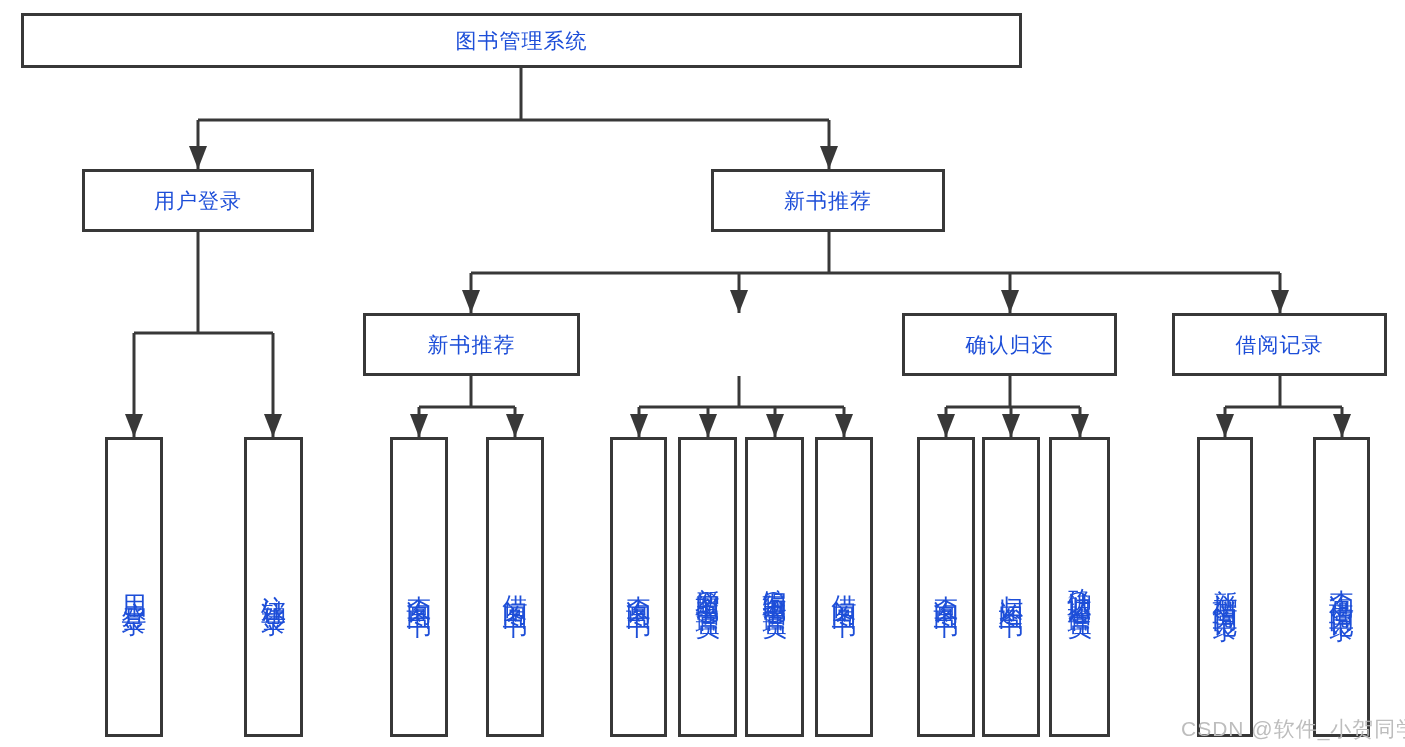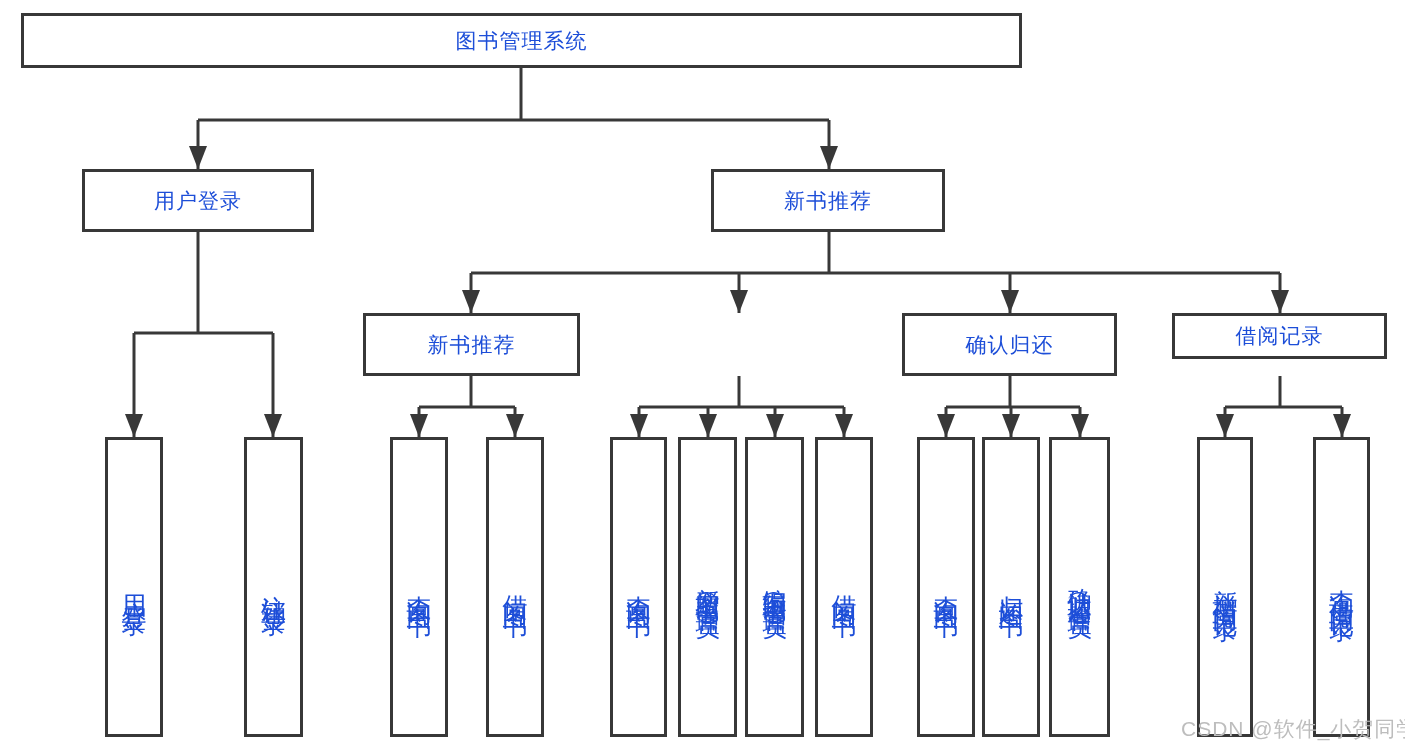--- a/index.html
+++ b/index.html
@@ -94,21 +94,21 @@
   <div class="node h" style="left:711px;top:169px;width:234px;height:63px">
     <span>新书推荐</span>
   </div>
 
   <div class="node h" style="left:363px;top:313px;width:217px;height:63px">
     <span>新书推荐</span>
   </div>
   <div class="node h" style="left:902px;top:313px;width:215px;height:63px">
     <span>确认归还</span>
   </div>
-  <div class="node h" style="left:1172px;top:313px;width:215px;height:46px">
+  <div class="node h" style="left:1172px;top:313px;width:215px;height:63px">
     <span>借阅记录</span>
   </div>
 
   <div class="node v" style="left:105px;top:437px;width:58px;height:300px">
     <span>用户登录</span>
   </div>
   <div class="node v" style="left:244px;top:437px;width:59px;height:300px">
     <span>注销登录</span>
   </div>
 

